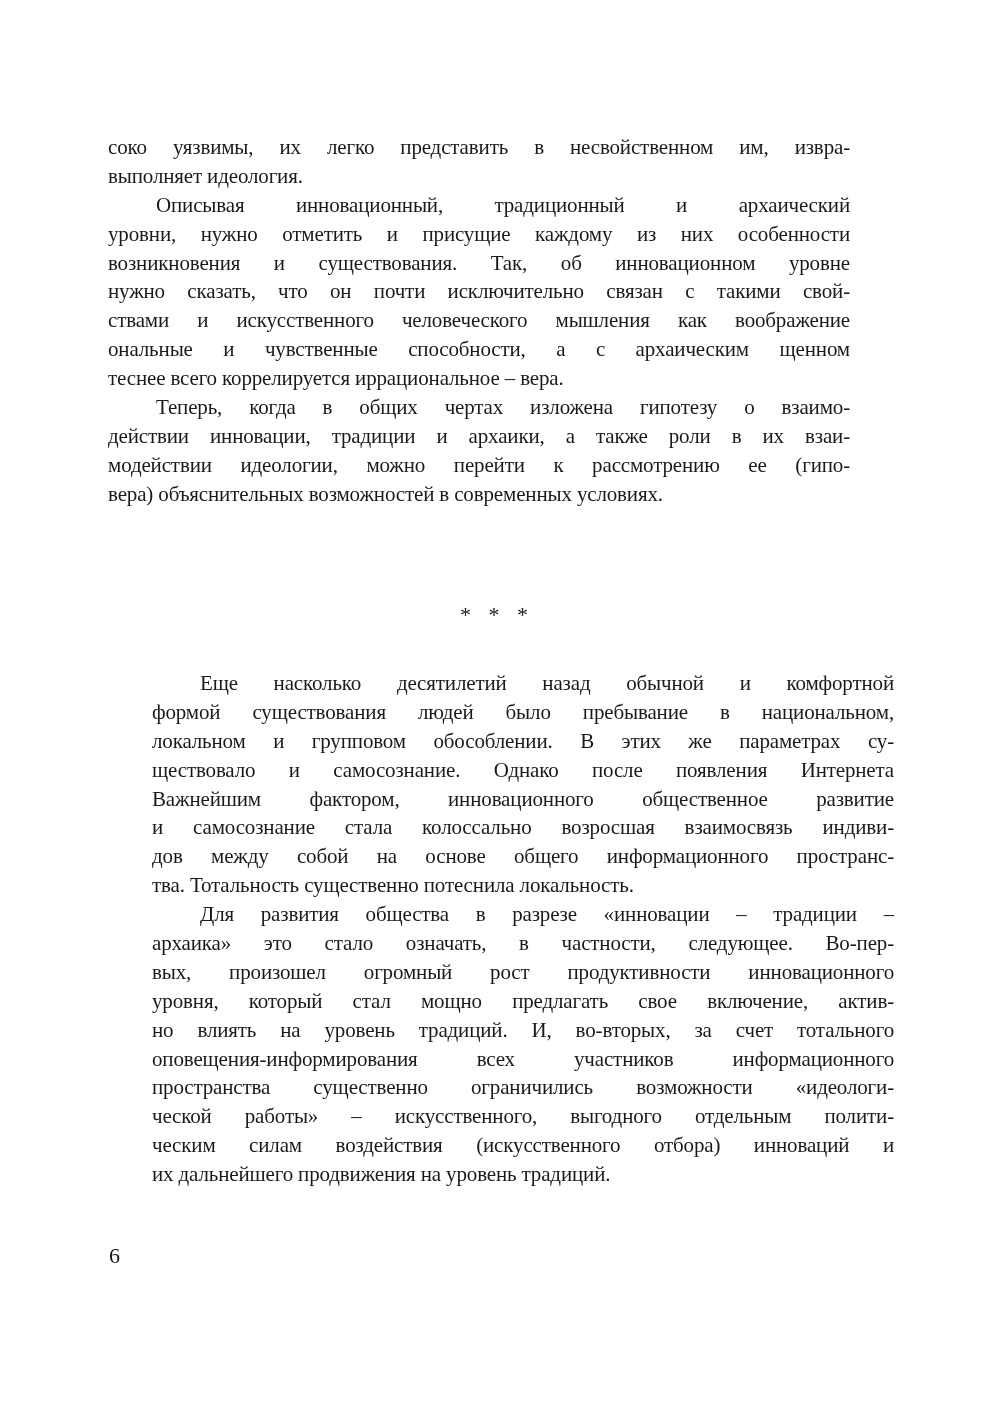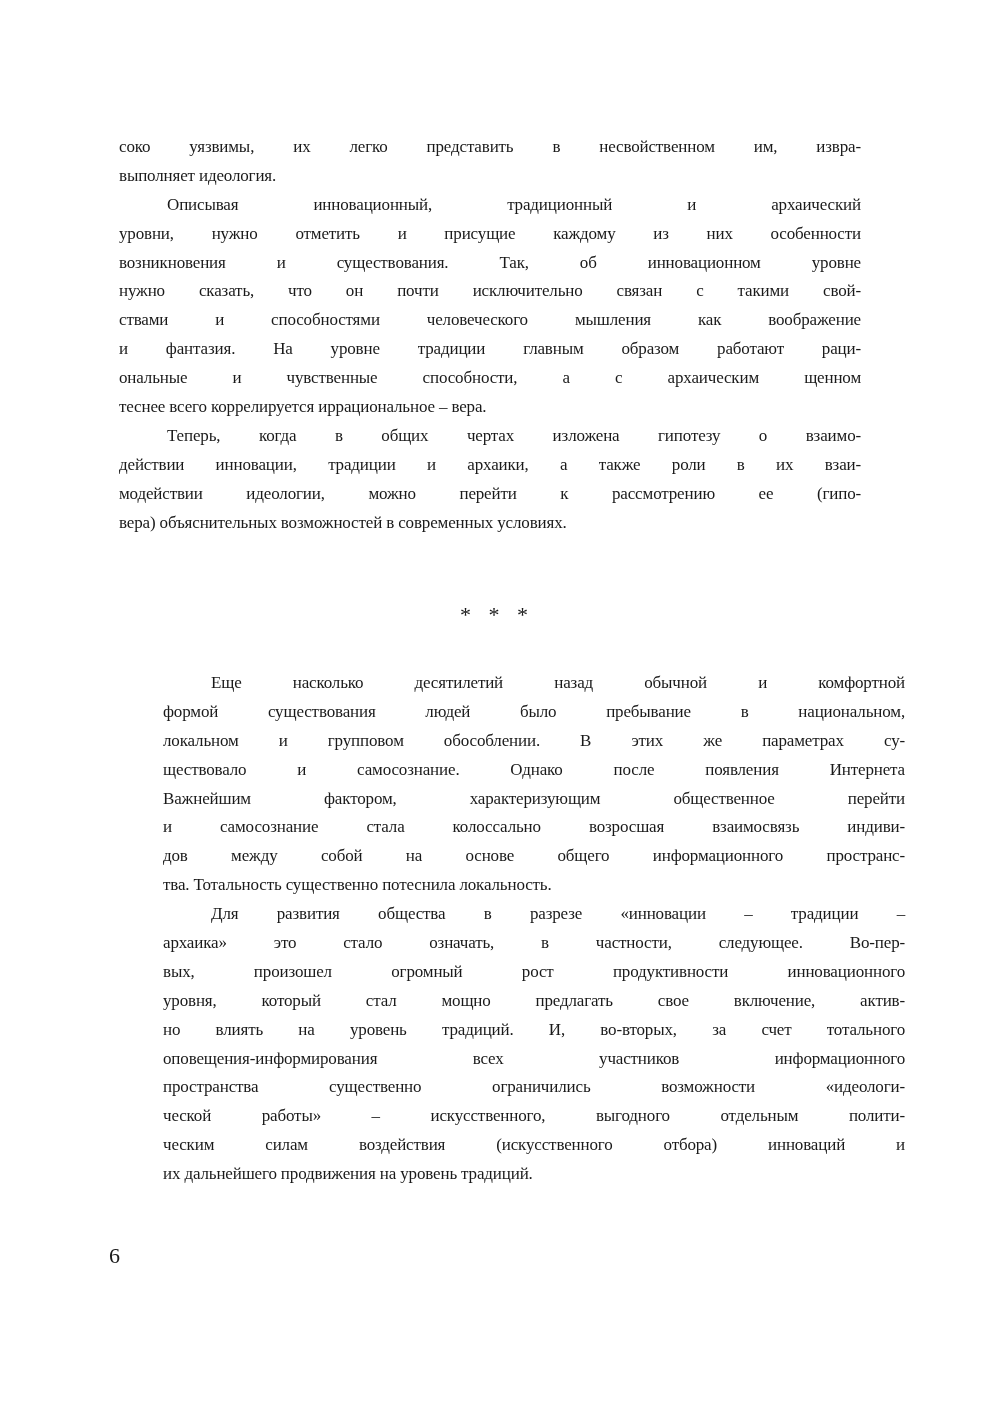--- a/index.html
+++ b/index.html
@@ -17,23 +17,23 @@
       position: absolute;
       left: 0; top: 0;
       width: 1000px;
       height: 1418px;
       background: #ffffff;
       color: #1a1a1a;
       font-family: "Liberation Serif", "DejaVu Serif", serif;
     }
     .block {
       position: absolute;
-      left: 119px;
+      left: 108px;
       width: 742px;
-      font-size: 17px;
+      font-size: 21px;
       line-height: 28.9px;
       letter-spacing: -0.15px;
     }
     .line {
       display: block;
       height: 28.9px;
       white-space: nowrap;
       text-align: justify;
       text-align-last: justify;
       overflow: visible;
@@ -70,22 +70,21 @@
   <div class="block" style="top:133px;">
     <div>
       <span class="line">соко уязвимы, их легко представить в несвойственном им, извра-</span>
       <span class="line last">выполняет идеология.</span>
     </div>
     <div>
       <span class="line indent">Описывая инновационный, традиционный и архаический</span>
       <span class="line">уровни, нужно отметить и присущие каждому из них особенности</span>
       <span class="line">возникновения и существования. Так, об инновационном уровне</span>
       <span class="line">нужно сказать, что он почти исключительно связан с такими свой-</span>
-      <span class="line">ствами и способностями человеческого мышления как воображение</span>
-      <span class="line">и фантазия. На уровне традиции главным образом работают раци-</span>
+      <span class="line">ствами и искусственного человеческого мышления как воображение</span>
       <span class="line">ональные и чувственные способности, а с архаическим щенном</span>
       <span class="line last">теснее всего коррелируется иррациональное – вера.</span>
     </div>
     <div>
       <span class="line indent">Теперь, когда в общих чертах изложена гипотезу о взаимо-</span>
       <span class="line">действии инновации, традиции и архаики, а также роли в их взаи-</span>
       <span class="line">модействии идеологии, можно перейти к рассмотрению ее (гипо-</span>
       <span class="line last">вера) объяснительных возможностей в современных условиях.</span>
     </div>
   </div>
@@ -93,21 +92,21 @@
   <div class="stars">
     <span>* * *</span>
   </div>
 
   <div class="block" style="top:669px;margin-left:44px;">
     <div>
       <span class="line indent">Еще насколько десятилетий назад обычной и комфортной</span>
       <span class="line">формой существования людей было пребывание в национальном,</span>
       <span class="line">локальном и групповом обособлении. В этих же параметрах су-</span>
       <span class="line">ществовало и самосознание. Однако после появления Интернета</span>
-      <span class="line">Важнейшим фактором, характеризующим общественное перейти</span>
+      <span class="line">Важнейшим фактором, инновационного общественное развитие</span>
       <span class="line">и самосознание стала колоссально возросшая взаимосвязь индиви-</span>
       <span class="line">дов между собой на основе общего информационного пространс-</span>
       <span class="line last">тва. Тотальность существенно потеснила локальность.</span>
     </div>
     <div>
       <span class="line indent">Для развития общества в разрезе «инновации – традиции –</span>
       <span class="line">архаика» это стало означать, в частности, следующее. Во-пер-</span>
       <span class="line">вых, произошел огромный рост продуктивности инновационного</span>
       <span class="line">уровня, который стал мощно предлагать свое включение, актив-</span>
       <span class="line">но влиять на уровень традиций. И, во-вторых, за счет тотального</span>

